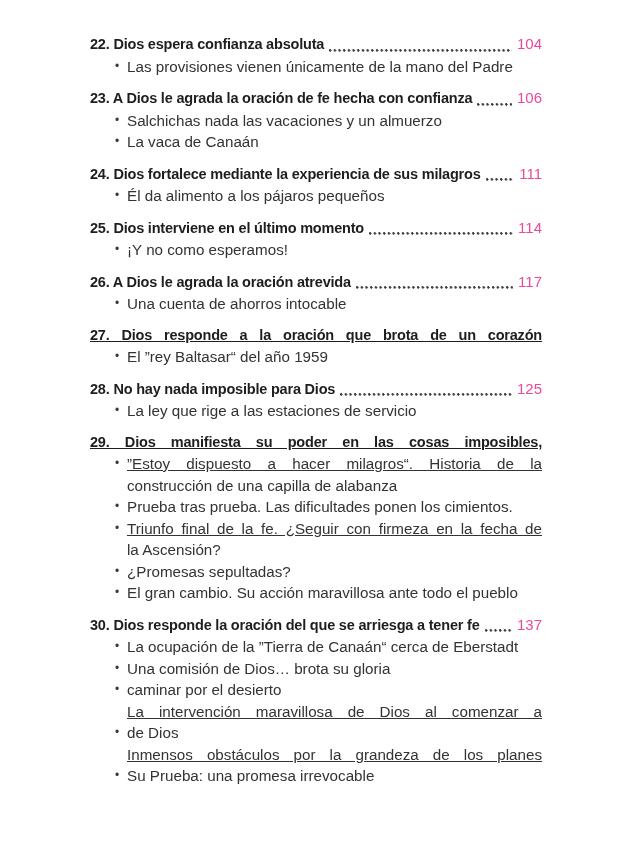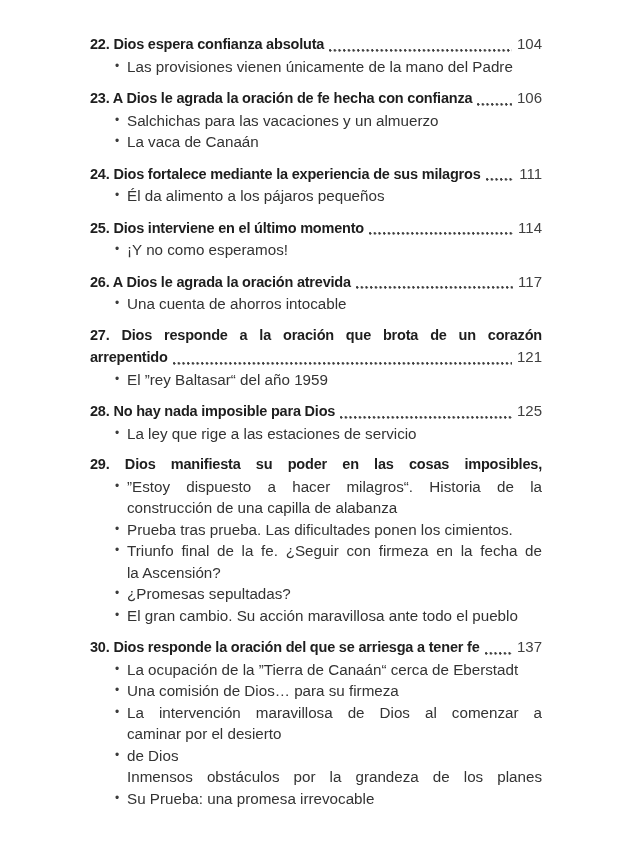--- a/index.html
+++ b/index.html
@@ -30,20 +30,21 @@
   .head {
     font-weight: bold;
     font-size: 14.5px;
     letter-spacing: -0.2px;
     line-height: 21.5px;
     color: #1e1e1e;
   }
   .tline.just {
     text-align: justify;
     text-align-last: justify;
+    text-decoration: underline;
   }
   .tlast {
     display: flex;
     align-items: baseline;
   }
   .tlast .t {
     white-space: nowrap;
     flex-shrink: 0;
   }
   .dots {
@@ -54,21 +55,21 @@
     margin: 0 5px 4px 5px;
     background-image: radial-gradient(circle at 1.2px 2.4px, #3b3b3b 1.05px, rgba(0,0,0,0) 1.45px);
     background-size: 4.7px 4px;
     background-repeat: repeat-x;
     background-position: left bottom;
   }
   .pg {
     font-weight: normal;
     letter-spacing: 0;
     font-size: 15px;
-    color: #404040;
+    color: #ec4899;
     flex-shrink: 0;
   }
 
   
   .sub {
     display: flex;
     padding-left: 25px;
     font-size: 15.2px;
     line-height: 21.5px;
     color: #333333;
@@ -80,20 +81,21 @@
     line-height: 21.5px;
     color: #3a3a3a;
   }
   .sublines {
     flex: 1 1 auto;
     min-width: 0;
   }
   .sline.just {
     text-align: justify;
     text-align-last: justify;
+    text-decoration: underline;
   }
 </style>
 </head>
 <body>
 
 <div class="page">
   <div class="toc">
       <div class="entry">
         <div class="head">
           <div class="tlast">
@@ -113,21 +115,21 @@
         <div class="head">
           <div class="tlast">
             <span class="t">23. A Dios le agrada la oración de fe hecha con confianza</span>
             <span class="dots"></span>
             <span class="pg">106</span>
           </div>
         </div>
         <div class="sub">
           <span class="bullet">•</span>
           <div class="sublines">
-            <div class="sline">Salchichas para las vacaciones y un almuerzo</div>
+            <div class="sline">Salchichas nada las vacaciones y un almuerzo</div>
           </div>
         </div>
         <div class="sub">
           <span class="bullet">•</span>
           <div class="sublines">
             <div class="sline">La vaca de Canaán</div>
           </div>
         </div>
       </div>
       <div class="entry">
@@ -171,25 +173,20 @@
         <div class="sub">
           <span class="bullet">•</span>
           <div class="sublines">
             <div class="sline">Una cuenta de ahorros intocable</div>
           </div>
         </div>
       </div>
       <div class="entry">
         <div class="head">
           <div class="tline just">27. Dios responde a la oración que brota de un corazón</div>
-          <div class="tlast">
-            <span class="t">arrepentido</span>
-            <span class="dots"></span>
-            <span class="pg">121</span>
-          </div>
         </div>
         <div class="sub">
           <span class="bullet">•</span>
           <div class="sublines">
             <div class="sline">El ”rey Baltasar“ del año 1959</div>
           </div>
         </div>
       </div>
       <div class="entry">
         <div class="head">
@@ -253,28 +250,28 @@
         </div>
         <div class="sub">
           <span class="bullet">•</span>
           <div class="sublines">
             <div class="sline">La ocupación de la ”Tierra de Canaán“ cerca de Eberstadt</div>
           </div>
         </div>
         <div class="sub">
           <span class="bullet">•</span>
           <div class="sublines">
-            <div class="sline">Una comisión de Dios… para su firmeza</div>
-          </div>
-        </div>
-        <div class="sub">
-          <span class="bullet">•</span>
-          <div class="sublines">
+            <div class="sline">Una comisión de Dios… brota su gloria</div>
+          </div>
+        </div>
+        <div class="sub">
+          <span class="bullet">•</span>
+          <div class="sublines">
+            <div class="sline">caminar por el desierto</div>
             <div class="sline just">La intervención maravillosa de Dios al comenzar a</div>
-            <div class="sline">caminar por el desierto</div>
           </div>
         </div>
         <div class="sub">
           <span class="bullet">•</span>
           <div class="sublines">
             <div class="sline">de Dios</div>
             <div class="sline just">Inmensos obstáculos por la grandeza de los planes</div>
           </div>
         </div>
         <div class="sub">

